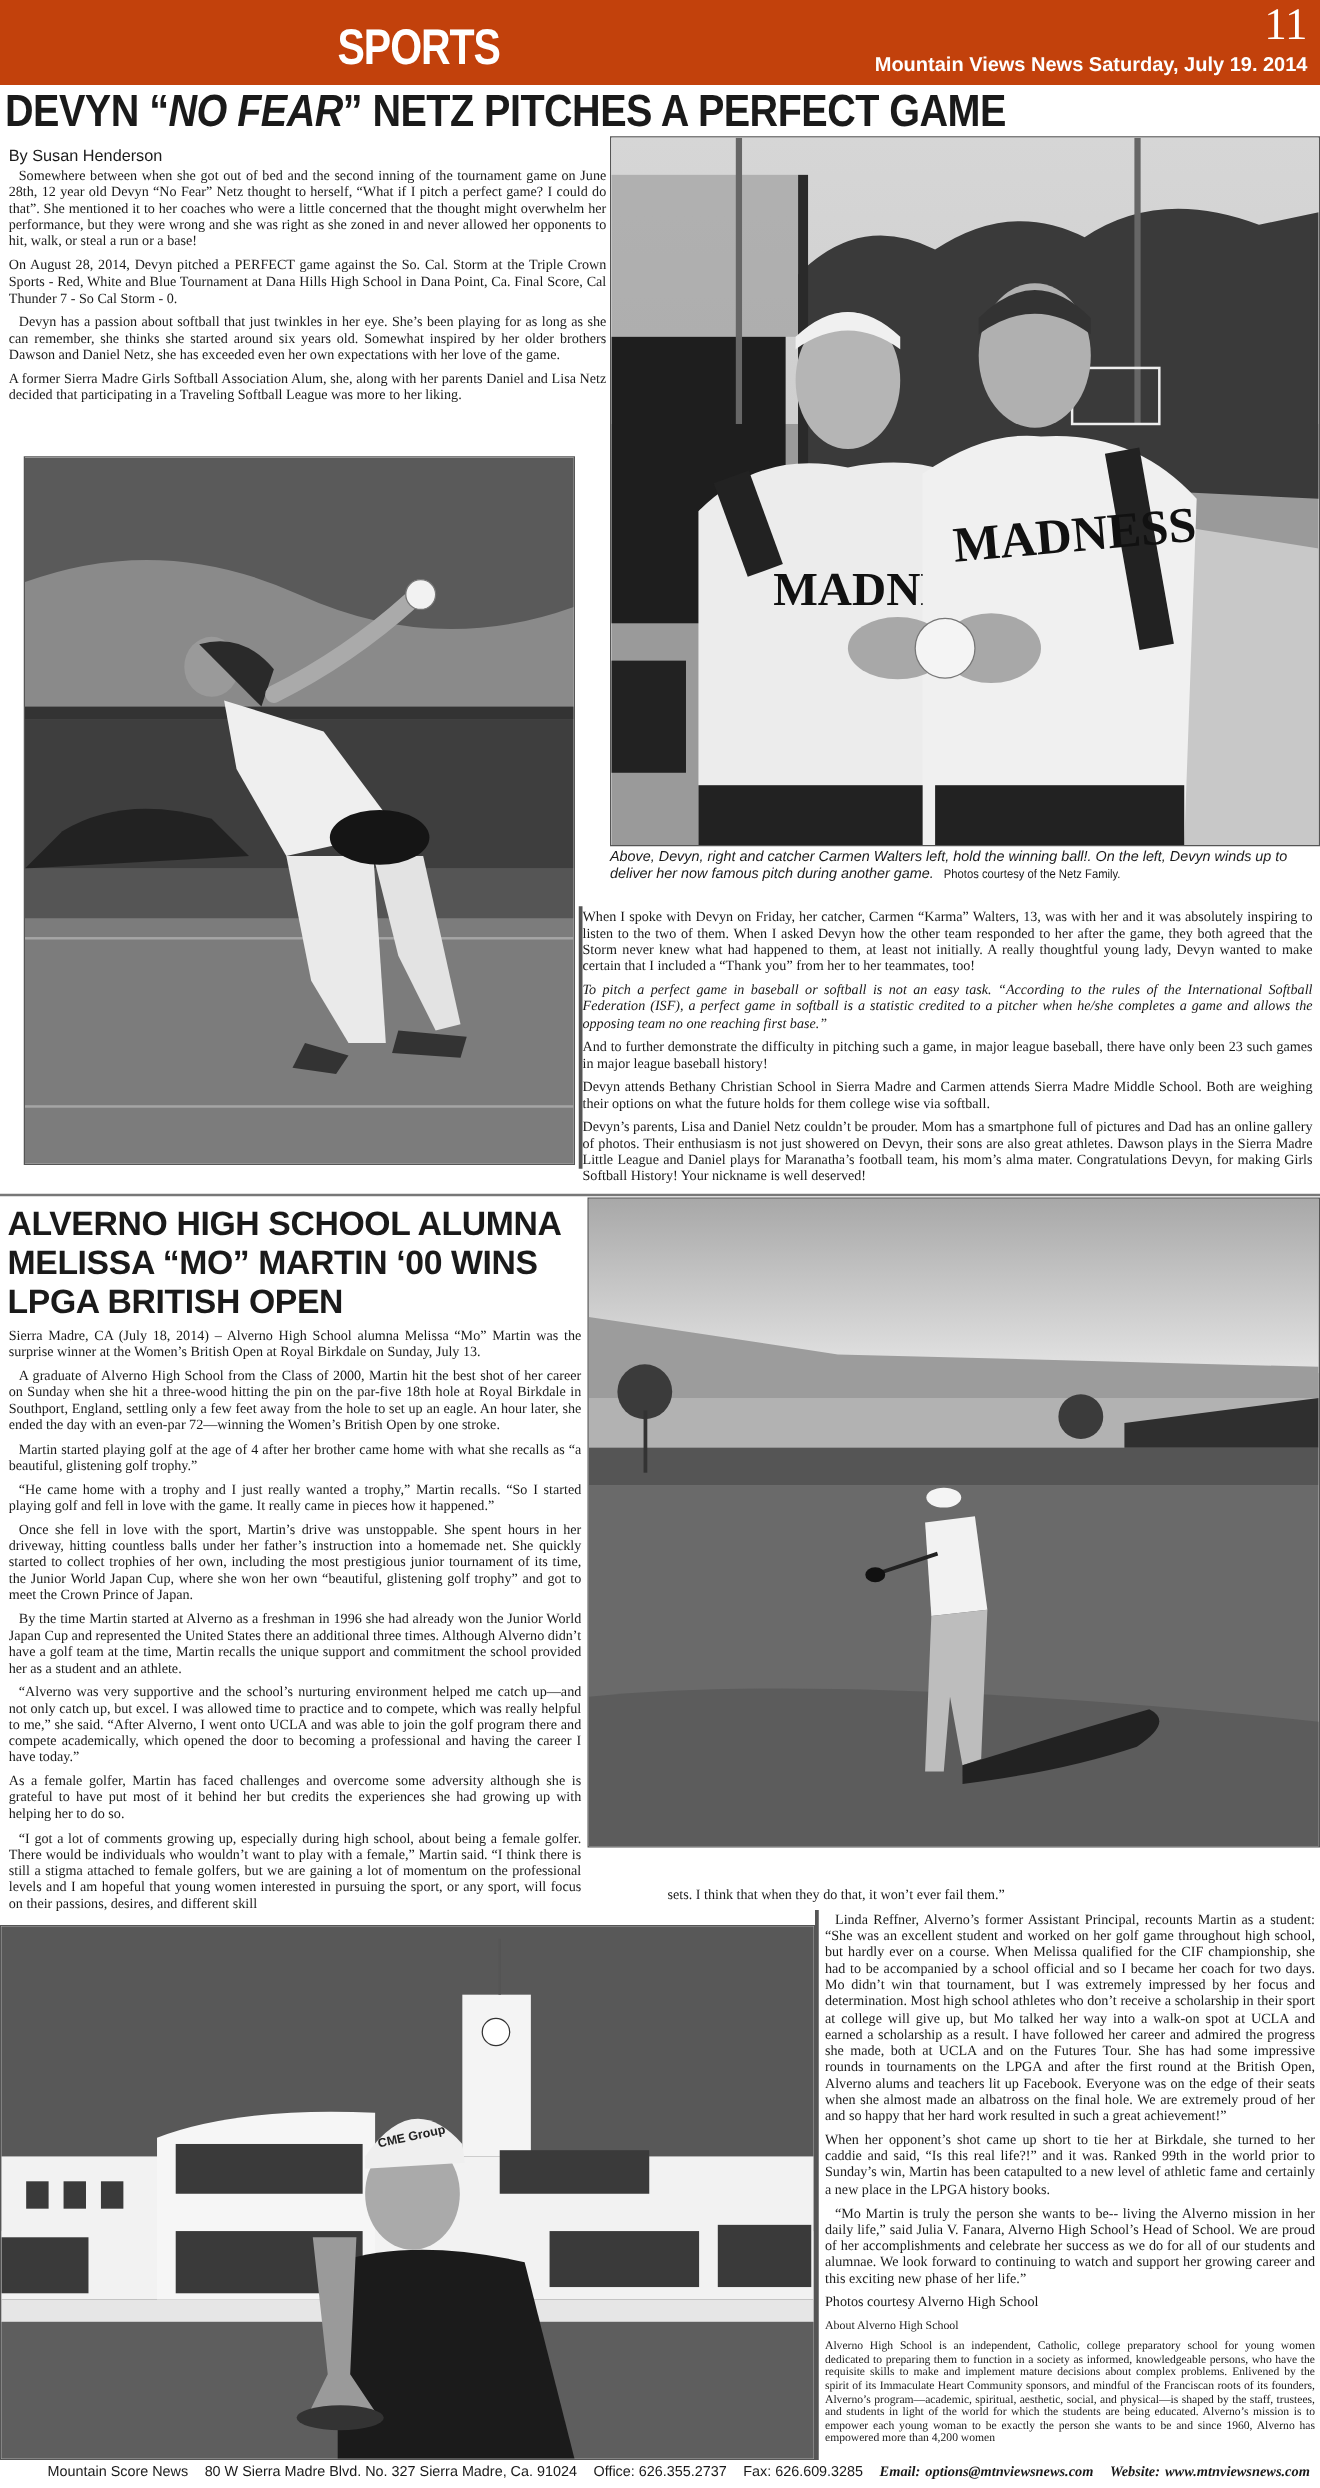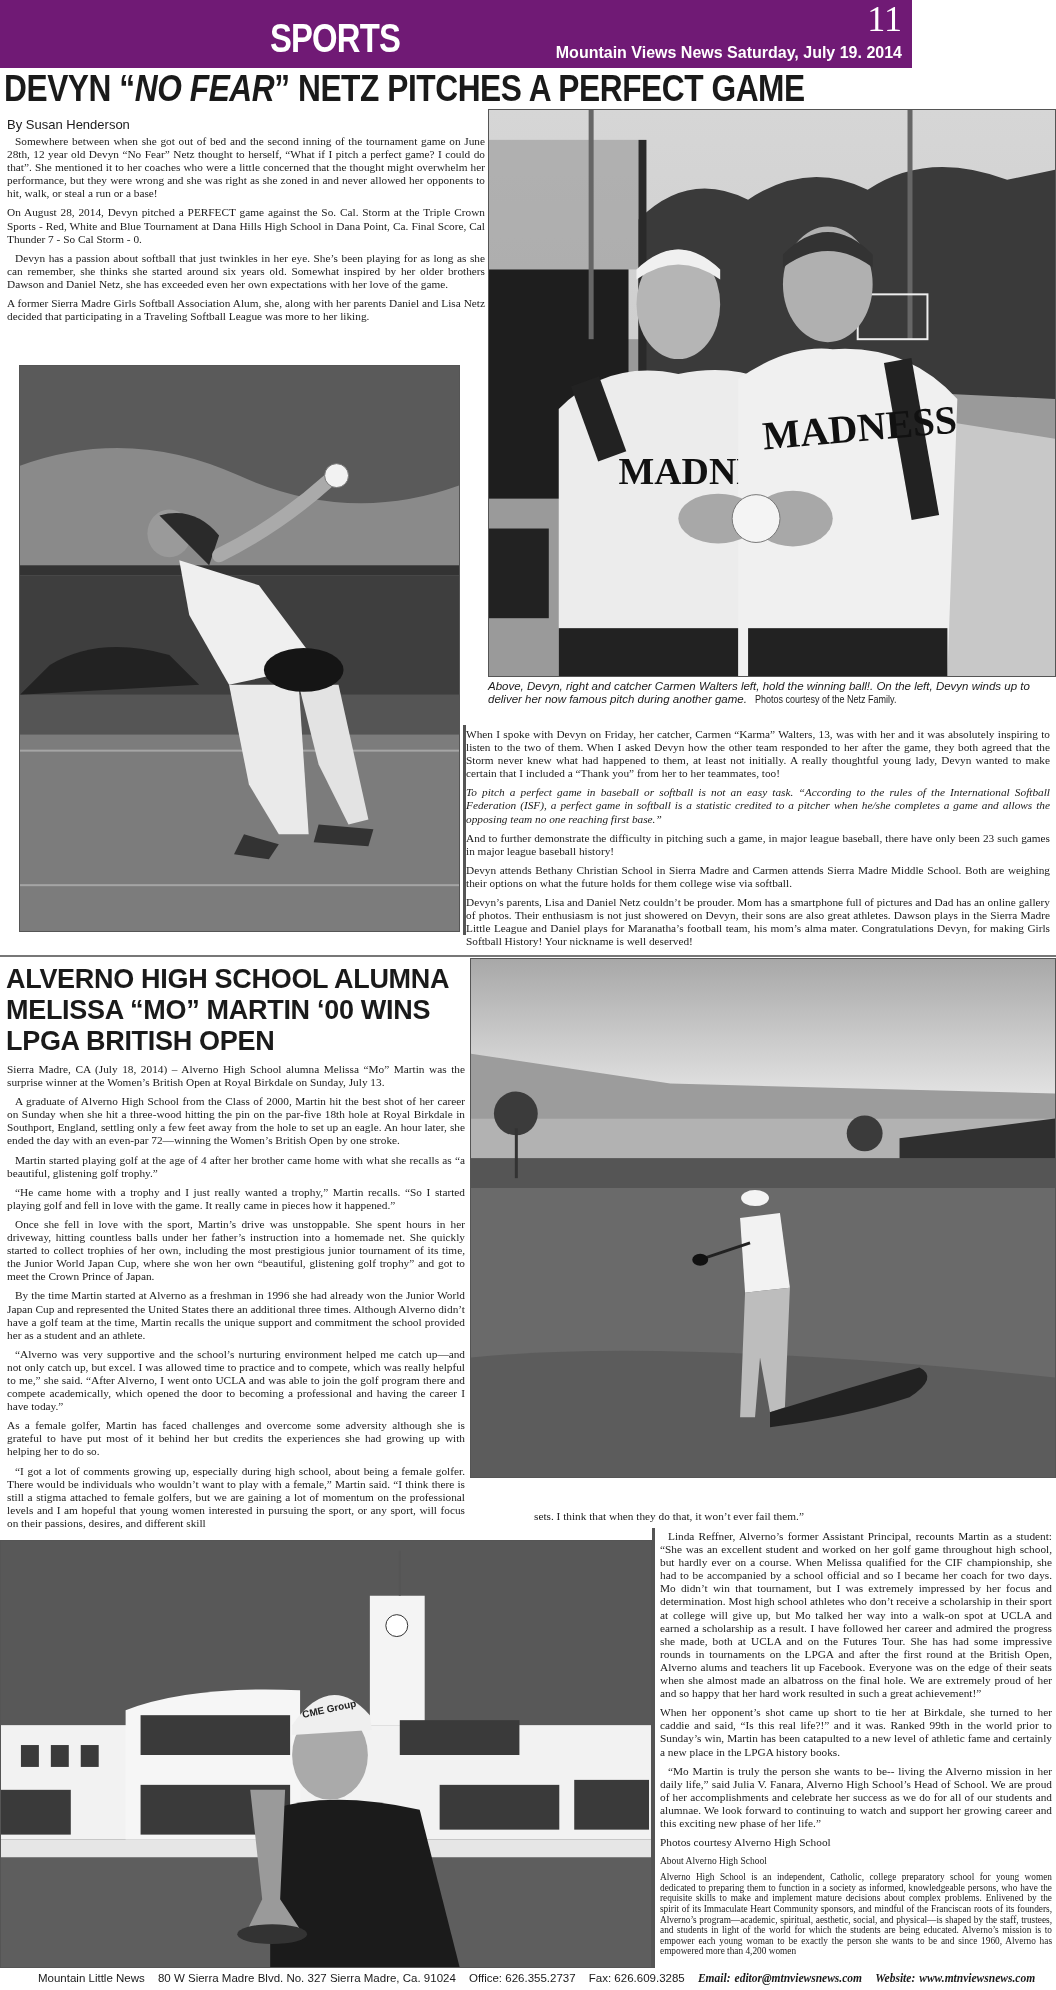--- a/index.html
+++ b/index.html
@@ -1,19 +1,19 @@
 <!DOCTYPE html>
 <html><head>
 <meta charset="utf-8">
 <style>
   * { box-sizing: border-box; margin: 0; padding: 0; }
   html, body { width: 1056px; height: 1990px; background: #fff; overflow: hidden; }
   body { position: relative; font-family: "Liberation Serif", serif; color: #1a1a1a; }
 
-  .masthead { position: absolute; left: 0; top: 0; width: 912px; height: 68px; background: #701a75; }
+  .masthead { position: absolute; left: 0; top: 0; width: 1056px; height: 68px; background: #c2410c; }
   .masthead .section { position: absolute; left: 270px; top: 16px; color: #fff; font-family: "Liberation Sans", sans-serif; font-weight: bold; font-size: 40px; letter-spacing: -1px; transform: scaleX(0.82); transform-origin: left top; }
   .masthead .pageno { position: absolute; right: 10px; top: -2px; color: #fff; font-family: "Liberation Serif", serif; font-size: 36px; }
   .masthead .dateline { position: absolute; right: 10px; top: 44px; color: #fff; font-family: "Liberation Sans", sans-serif; font-weight: bold; font-size: 16px; padding-left: 26px; }
 
   .headline1 { position: absolute; left: 4px; top: 68px; font-family: "Liberation Sans", sans-serif; font-weight: bold; font-size: 36px; letter-spacing: -0.5px; white-space: nowrap; transform: scaleX(0.88); transform-origin: left top; }
   .headline1 i { font-style: italic; }
 
   .byline { position: absolute; left: 7px; top: 117px; font-family: "Liberation Sans", sans-serif; font-size: 13px; }
 
   .col { position: absolute; font-size: 11.3px; line-height: 13.1px; text-align: justify; }
@@ -225,19 +225,19 @@
 <div class="col" style="left:660px; top:1530px; width:392px;">
   <p class="ind">Linda Reffner, Alverno’s former Assistant Principal, recounts Martin as a student: “She was an excellent student and worked on her golf game throughout high school, but hardly ever on a course. When Melissa qualified for the CIF championship, she had to be accompanied by a school official and so I became her coach for two days. Mo didn’t win that tournament, but I was extremely impressed by her focus and determination. Most high school athletes who don’t receive a scholarship in their sport at college will give up, but Mo talked her way into a walk-on spot at UCLA and earned a scholarship as a result. I have followed her career and admired the progress she made, both at UCLA and on the Futures Tour. She has had some impressive rounds in tournaments on the LPGA and after the first round at the British Open, Alverno alums and teachers lit up Facebook.  Everyone was on the edge of their seats when she almost made an albatross on the final hole.  We are extremely proud of her and so happy that her hard work resulted in such a great achievement!”</p>
   <p>When her opponent’s shot came up short to tie her at Birkdale, she turned to her caddie and said, “Is this real life?!” and it was. Ranked 99th in the world prior to Sunday’s win, Martin has been catapulted to a new level of athletic fame and certainly a new place in the LPGA history books.</p>
   <p class="ind">“Mo Martin is truly the person she wants to be-- living the Alverno mission in her daily life,” said Julia V. Fanara, Alverno High School’s Head of School. We are proud of her accomplishments and celebrate her success as we do for all of our students and alumnae. We look forward to continuing to watch and support her growing career and this exciting new phase of her life.”</p>
   <p>Photos courtesy Alverno High School</p>
   <div class="about-head">About Alverno High School</div>
   <div class="about-body">Alverno High School is an independent, Catholic, college preparatory school for young women dedicated to preparing them to function in a society as informed, knowledgeable persons, who have the requisite skills to make and implement mature decisions about complex problems. Enlivened by the spirit of its Immaculate Heart Community sponsors, and mindful of the Franciscan roots of its founders, Alverno’s program—academic, spiritual, aesthetic, social, and physical—is shaped by the staff, trustees, and students in light of the world for which the students are being educated. Alverno’s mission is to empower each young woman to be exactly the person she wants to be and since 1960, Alverno has empowered more than 4,200 women</div>
 </div>
 
 <div class="footer">
-  <span>Mountain Little News</span>
+  <span>Mountain Score News</span>
   <span>80 W Sierra Madre Blvd.  No. 327   Sierra Madre, Ca.  91024</span>
   <span>Office:  626.355.2737</span>
   <span>Fax:  626.609.3285</span>
-  <span class="em" style="margin-right:4px;">Email:</span><span class="em">editor@mtnviewsnews.com</span>
+  <span class="em" style="margin-right:4px;">Email:</span><span class="em">options@mtnviewsnews.com</span>
   <span class="em" style="margin-right:4px;">Website:</span><span class="em">www.mtnviewsnews.com</span>
 </div>
 
 </body></html>

